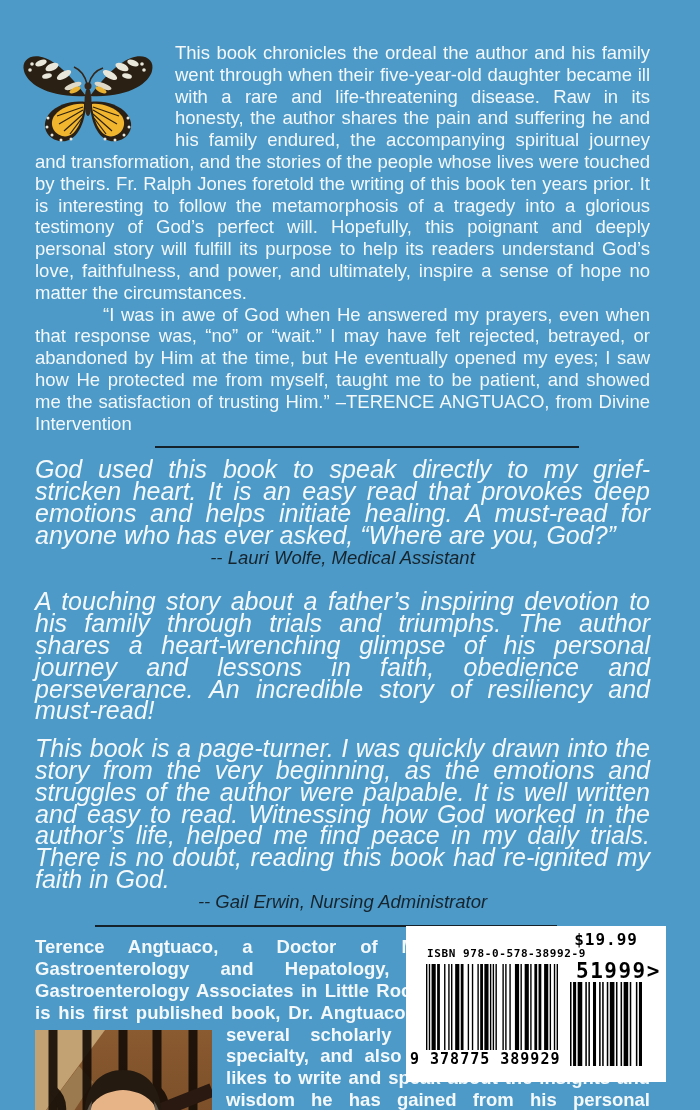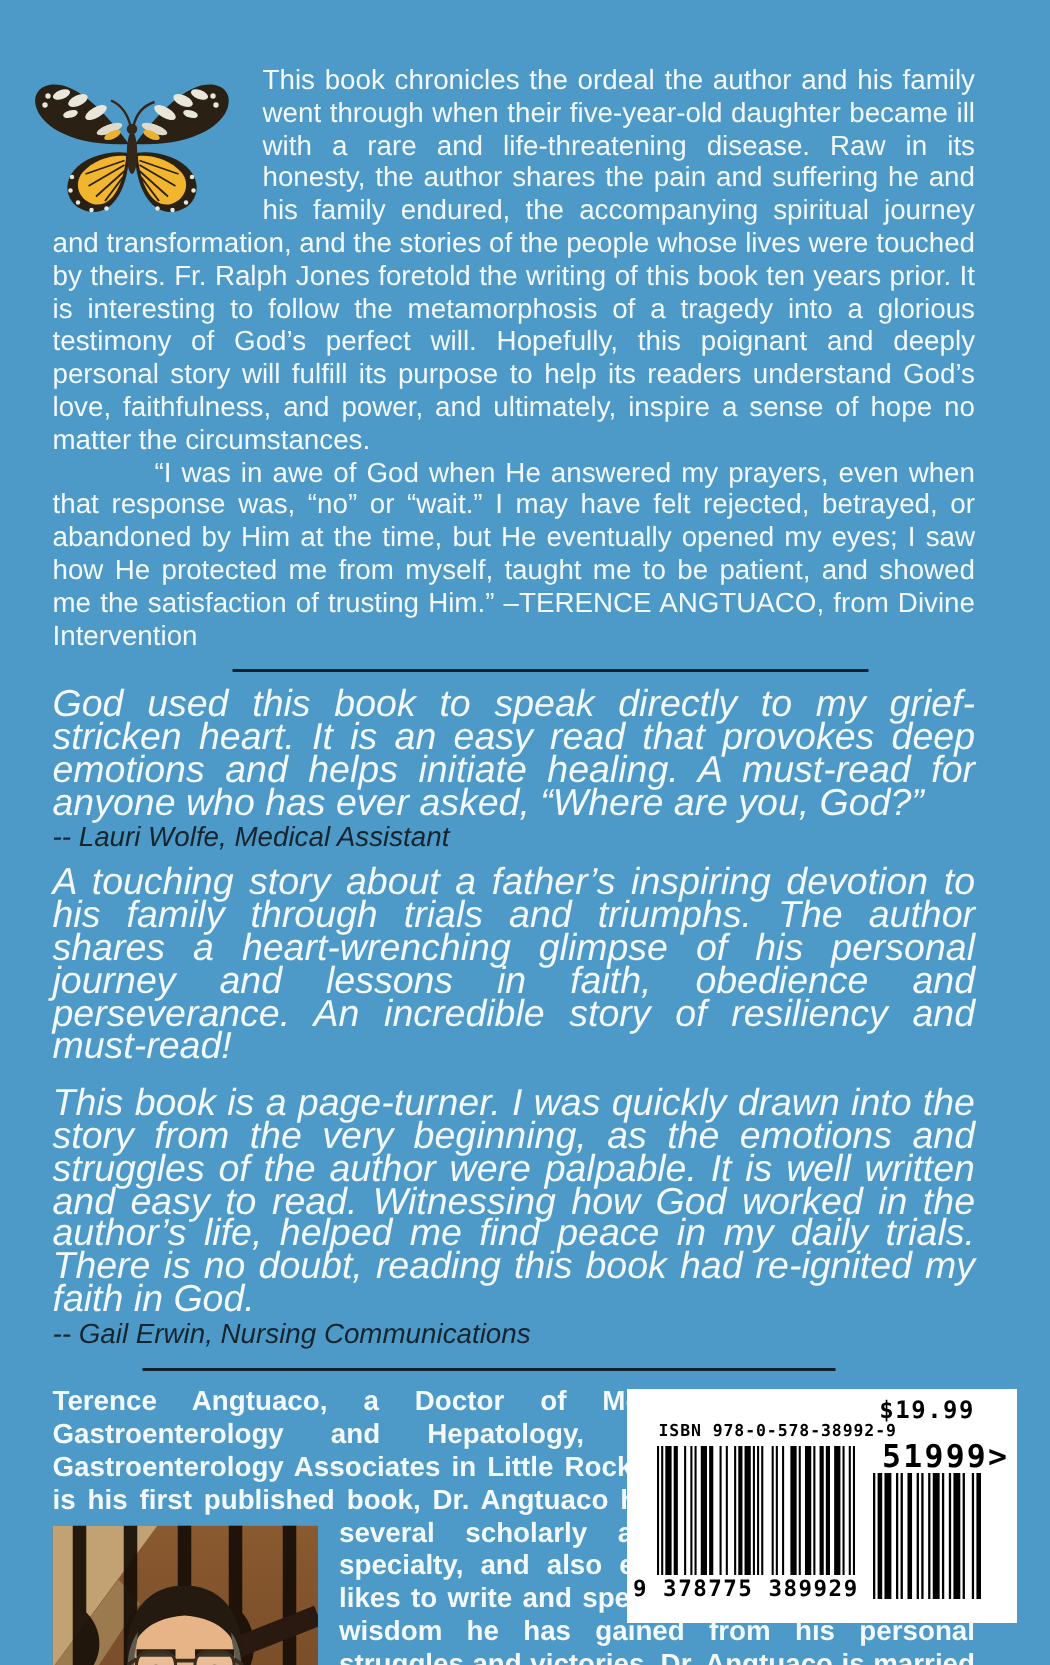--- a/index.html
+++ b/index.html
@@ -13,29 +13,29 @@
   .content{padding:42px 50px 0 35px;}
   .syn p{margin:0;font-size:18.5px;line-height:21.8px;text-align:justify;}
   .butterfly-float{float:left;width:140px;height:103px;margin-left:-18px;margin-right:18px;}
   .butterfly-float svg{display:block;width:140px;height:95px;margin-top:8px;}
   .quote-indent{text-indent:68px;}
   .divider{border:0;height:0;border-top:2.5px solid #15222c;margin:0;}
   .d1{margin:12px 0 11px 120px;width:424px;}
   .d2{margin:13px 0 9px 60px;width:462px;}
   .testimonial p{margin:0;}
   .t-quote{font-style:italic;font-size:25px;line-height:21.8px;text-align:justify;}
-  .t-attr{font-style:italic;font-size:18.5px;line-height:21.8px;text-align:left;color:#16242e;}
-  .t2{margin-top:10px;}
+  .t-attr{font-style:italic;font-size:18.5px;line-height:21.8px;text-align:center;color:#16242e;}
+  .t2{margin-top:23px;}
   .t3{margin-top:16px;}
   .bio{font-weight:bold;font-size:18.5px;line-height:21.8px;text-align:justify;}
   .bio p{margin:0;}
   .bio-spacer{float:left;width:0;height:94px;}
   .photo-float{float:left;clear:left;width:177px;height:258px;margin-right:14px;}
   .photo-float svg{display:block;width:177px;height:258px;}
-  .barcode-panel{position:absolute;right:22px;bottom:28px;width:260px;height:156px;background:#ffffff;}
+  .barcode-panel{position:absolute;right:34px;bottom:28px;width:260px;height:156px;background:#ffffff;}
   .bc-text{position:absolute;font-family:"DejaVu Sans Mono",monospace;font-weight:bold;color:#000;white-space:nowrap;}
   .bc-price{top:4px;right:28px;font-size:16px;letter-spacing:1px;}
   .bc-isbn{top:21px;left:21px;font-size:11px;letter-spacing:0.6px;}
   .bc-supp{top:33px;left:170px;font-size:21px;letter-spacing:1.5px;}
   .bc-digits{top:124px;left:4px;font-size:15px;letter-spacing:1px;}
   .bc-bars{position:absolute;}
   #main-bars{left:20px;top:38px;width:132px;height:86px;}
   #supp-bars{left:164px;top:56px;width:72px;height:84px;}
   .bc-bars rect{fill:#000;}
 </style>
@@ -111,21 +111,21 @@
 
     <div class="testimonial t1">
       <p class="t-quote">God used this book to speak directly to my grief-stricken heart. It is an easy read that provokes deep emotions and helps initiate healing. A must-read for anyone who has ever asked, “Where are you, God?”</p>
       <p class="t-attr">-- Lauri Wolfe, Medical Assistant</p>
     </div>
     <div class="testimonial t2">
       <p class="t-quote">A touching story about a father’s inspiring devotion to his family through trials and triumphs. The author shares a heart-wrenching glimpse of his personal journey and lessons in faith, obedience and perseverance. An incredible story of resiliency and must-read!</p>
     </div>
     <div class="testimonial t3">
       <p class="t-quote">This book is a page-turner. I was quickly drawn into the story from the very beginning, as the emotions and struggles of the author were palpable. It is well written and easy to read. Witnessing how God worked in the author’s life, helped me find peace in my daily trials. There is no doubt, reading this book had re-ignited my faith in God.</p>
-      <p class="t-attr">-- Gail Erwin, Nursing Communications</p>
+      <p class="t-attr">-- Gail Erwin, Nursing Administrator</p>
     </div>
 
     <hr class="divider d2">
 
     <div class="bio">
       <div class="bio-spacer"></div>
       <div class="photo-float">
         <svg viewBox="0 0 177 258" aria-hidden="true">
           <defs>
             <linearGradient id="wood" x1="0" y1="0" x2="0" y2="1">

